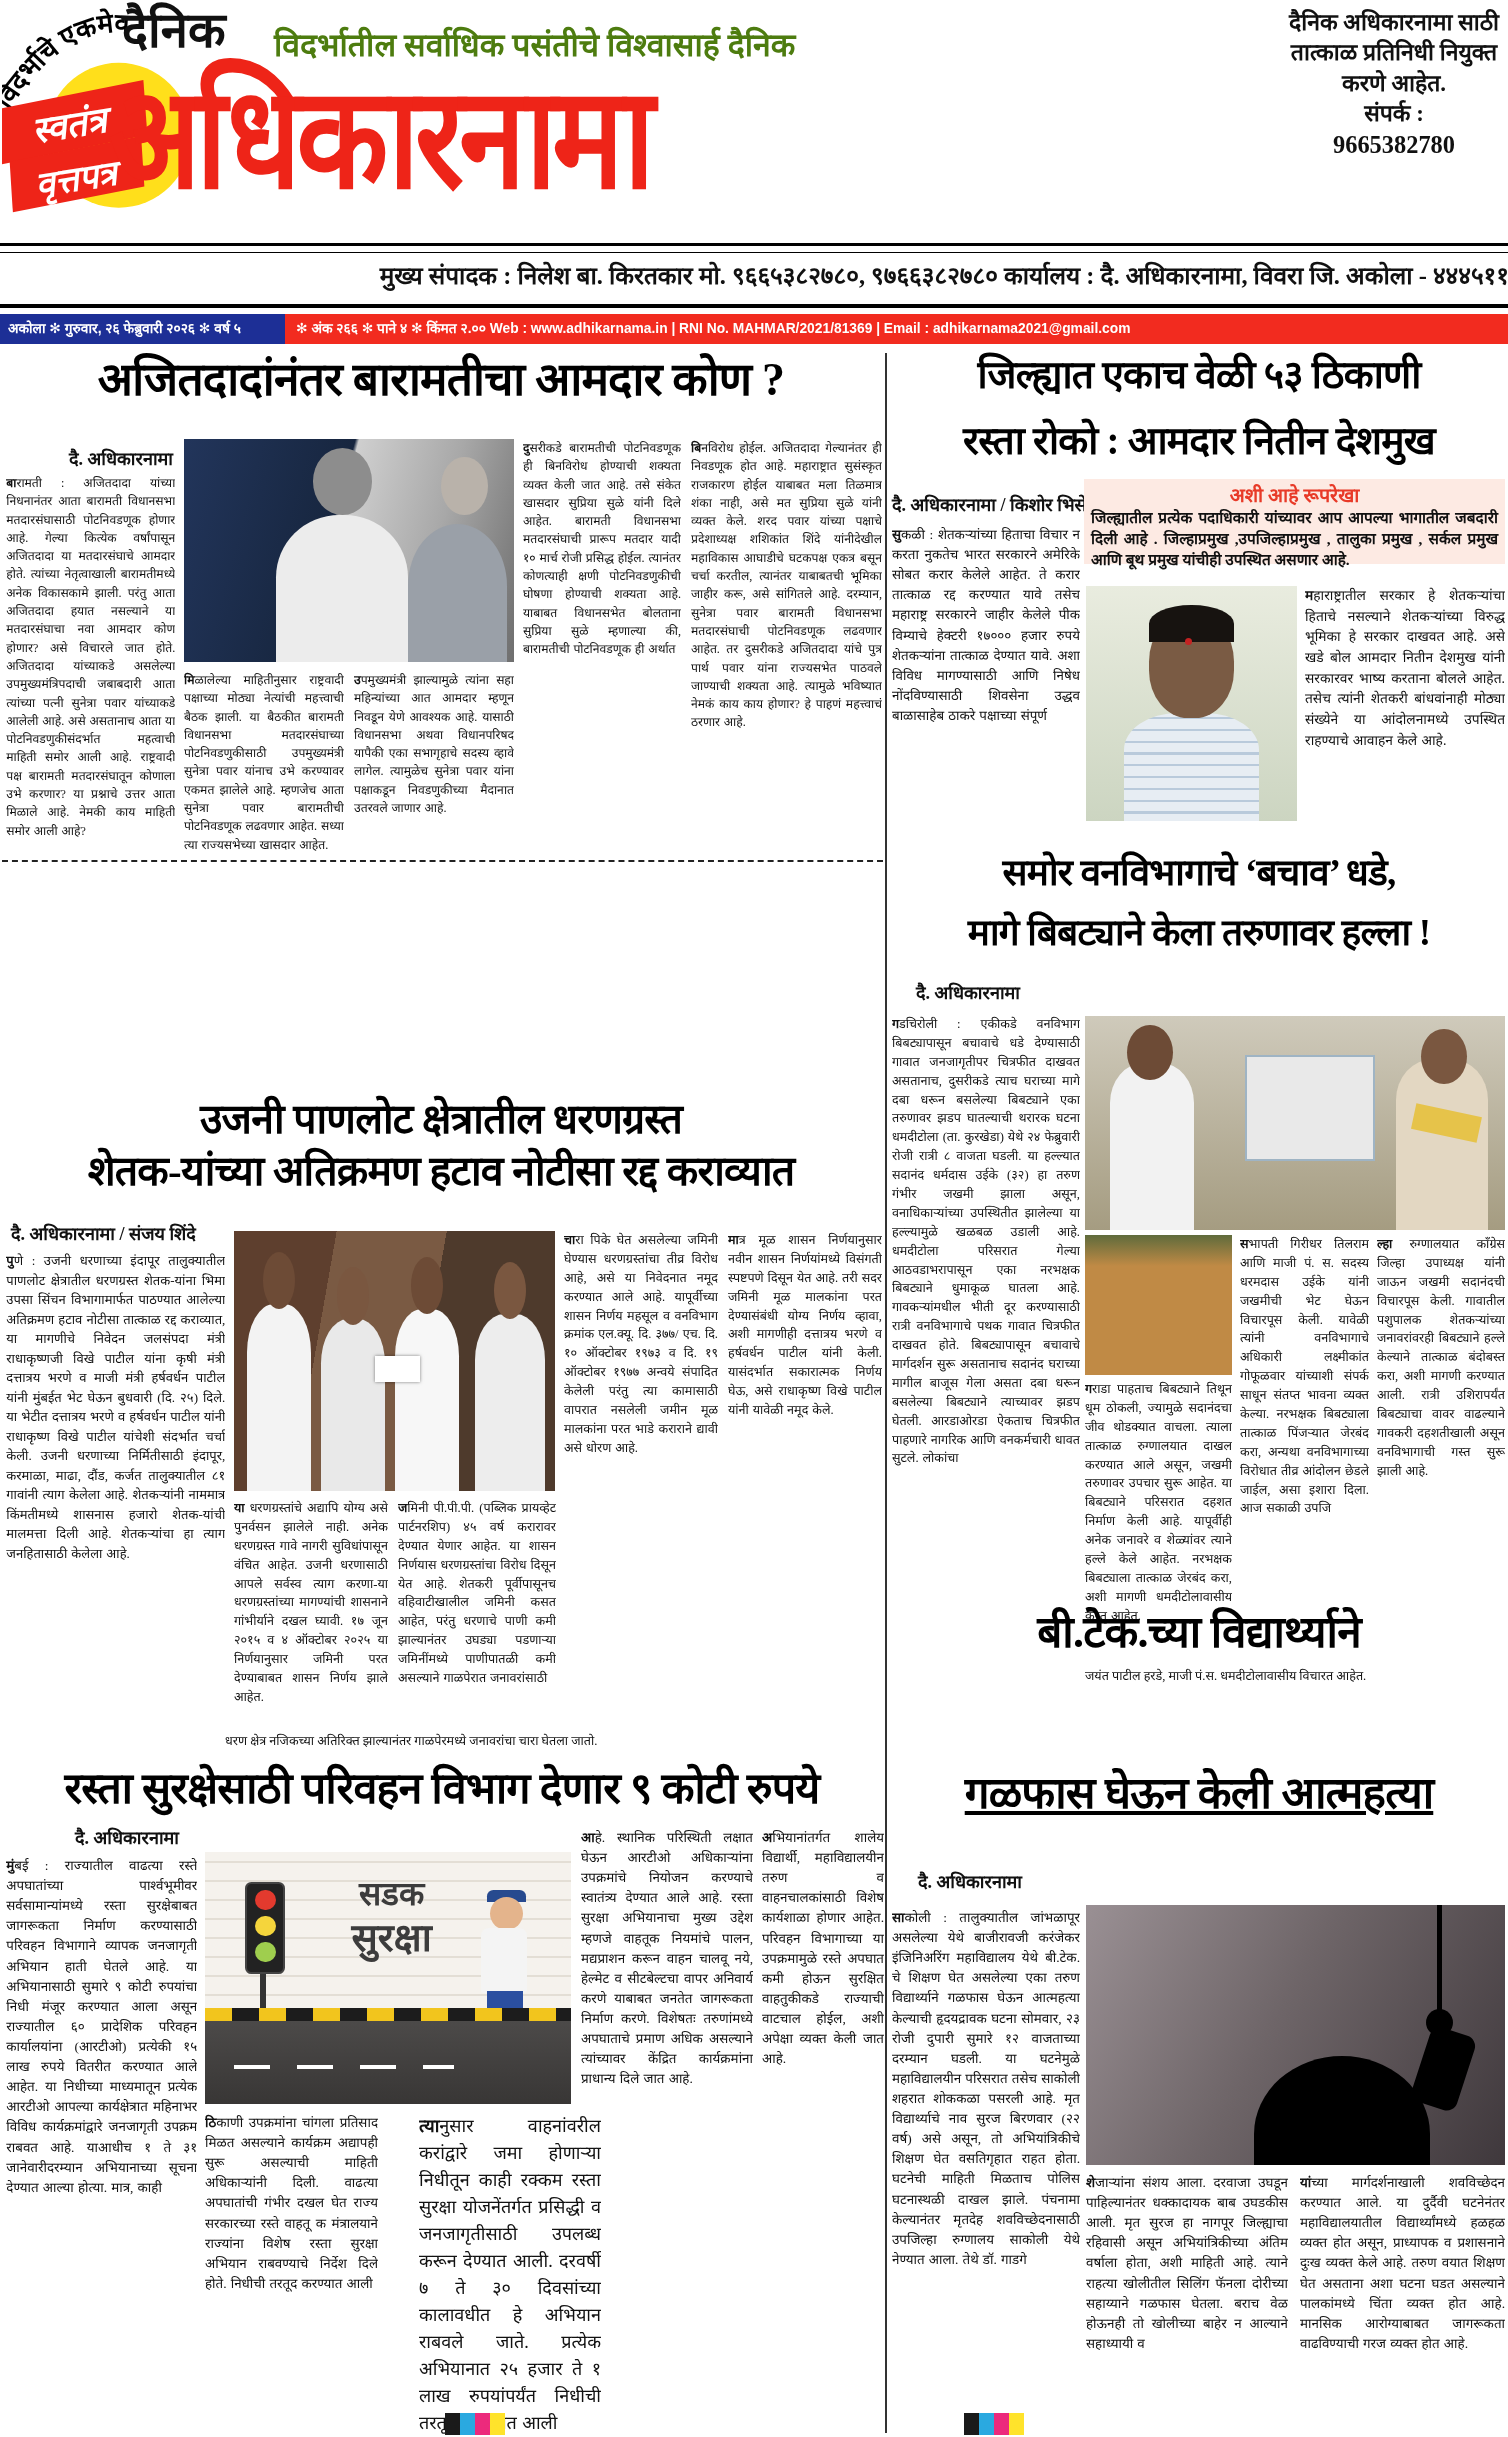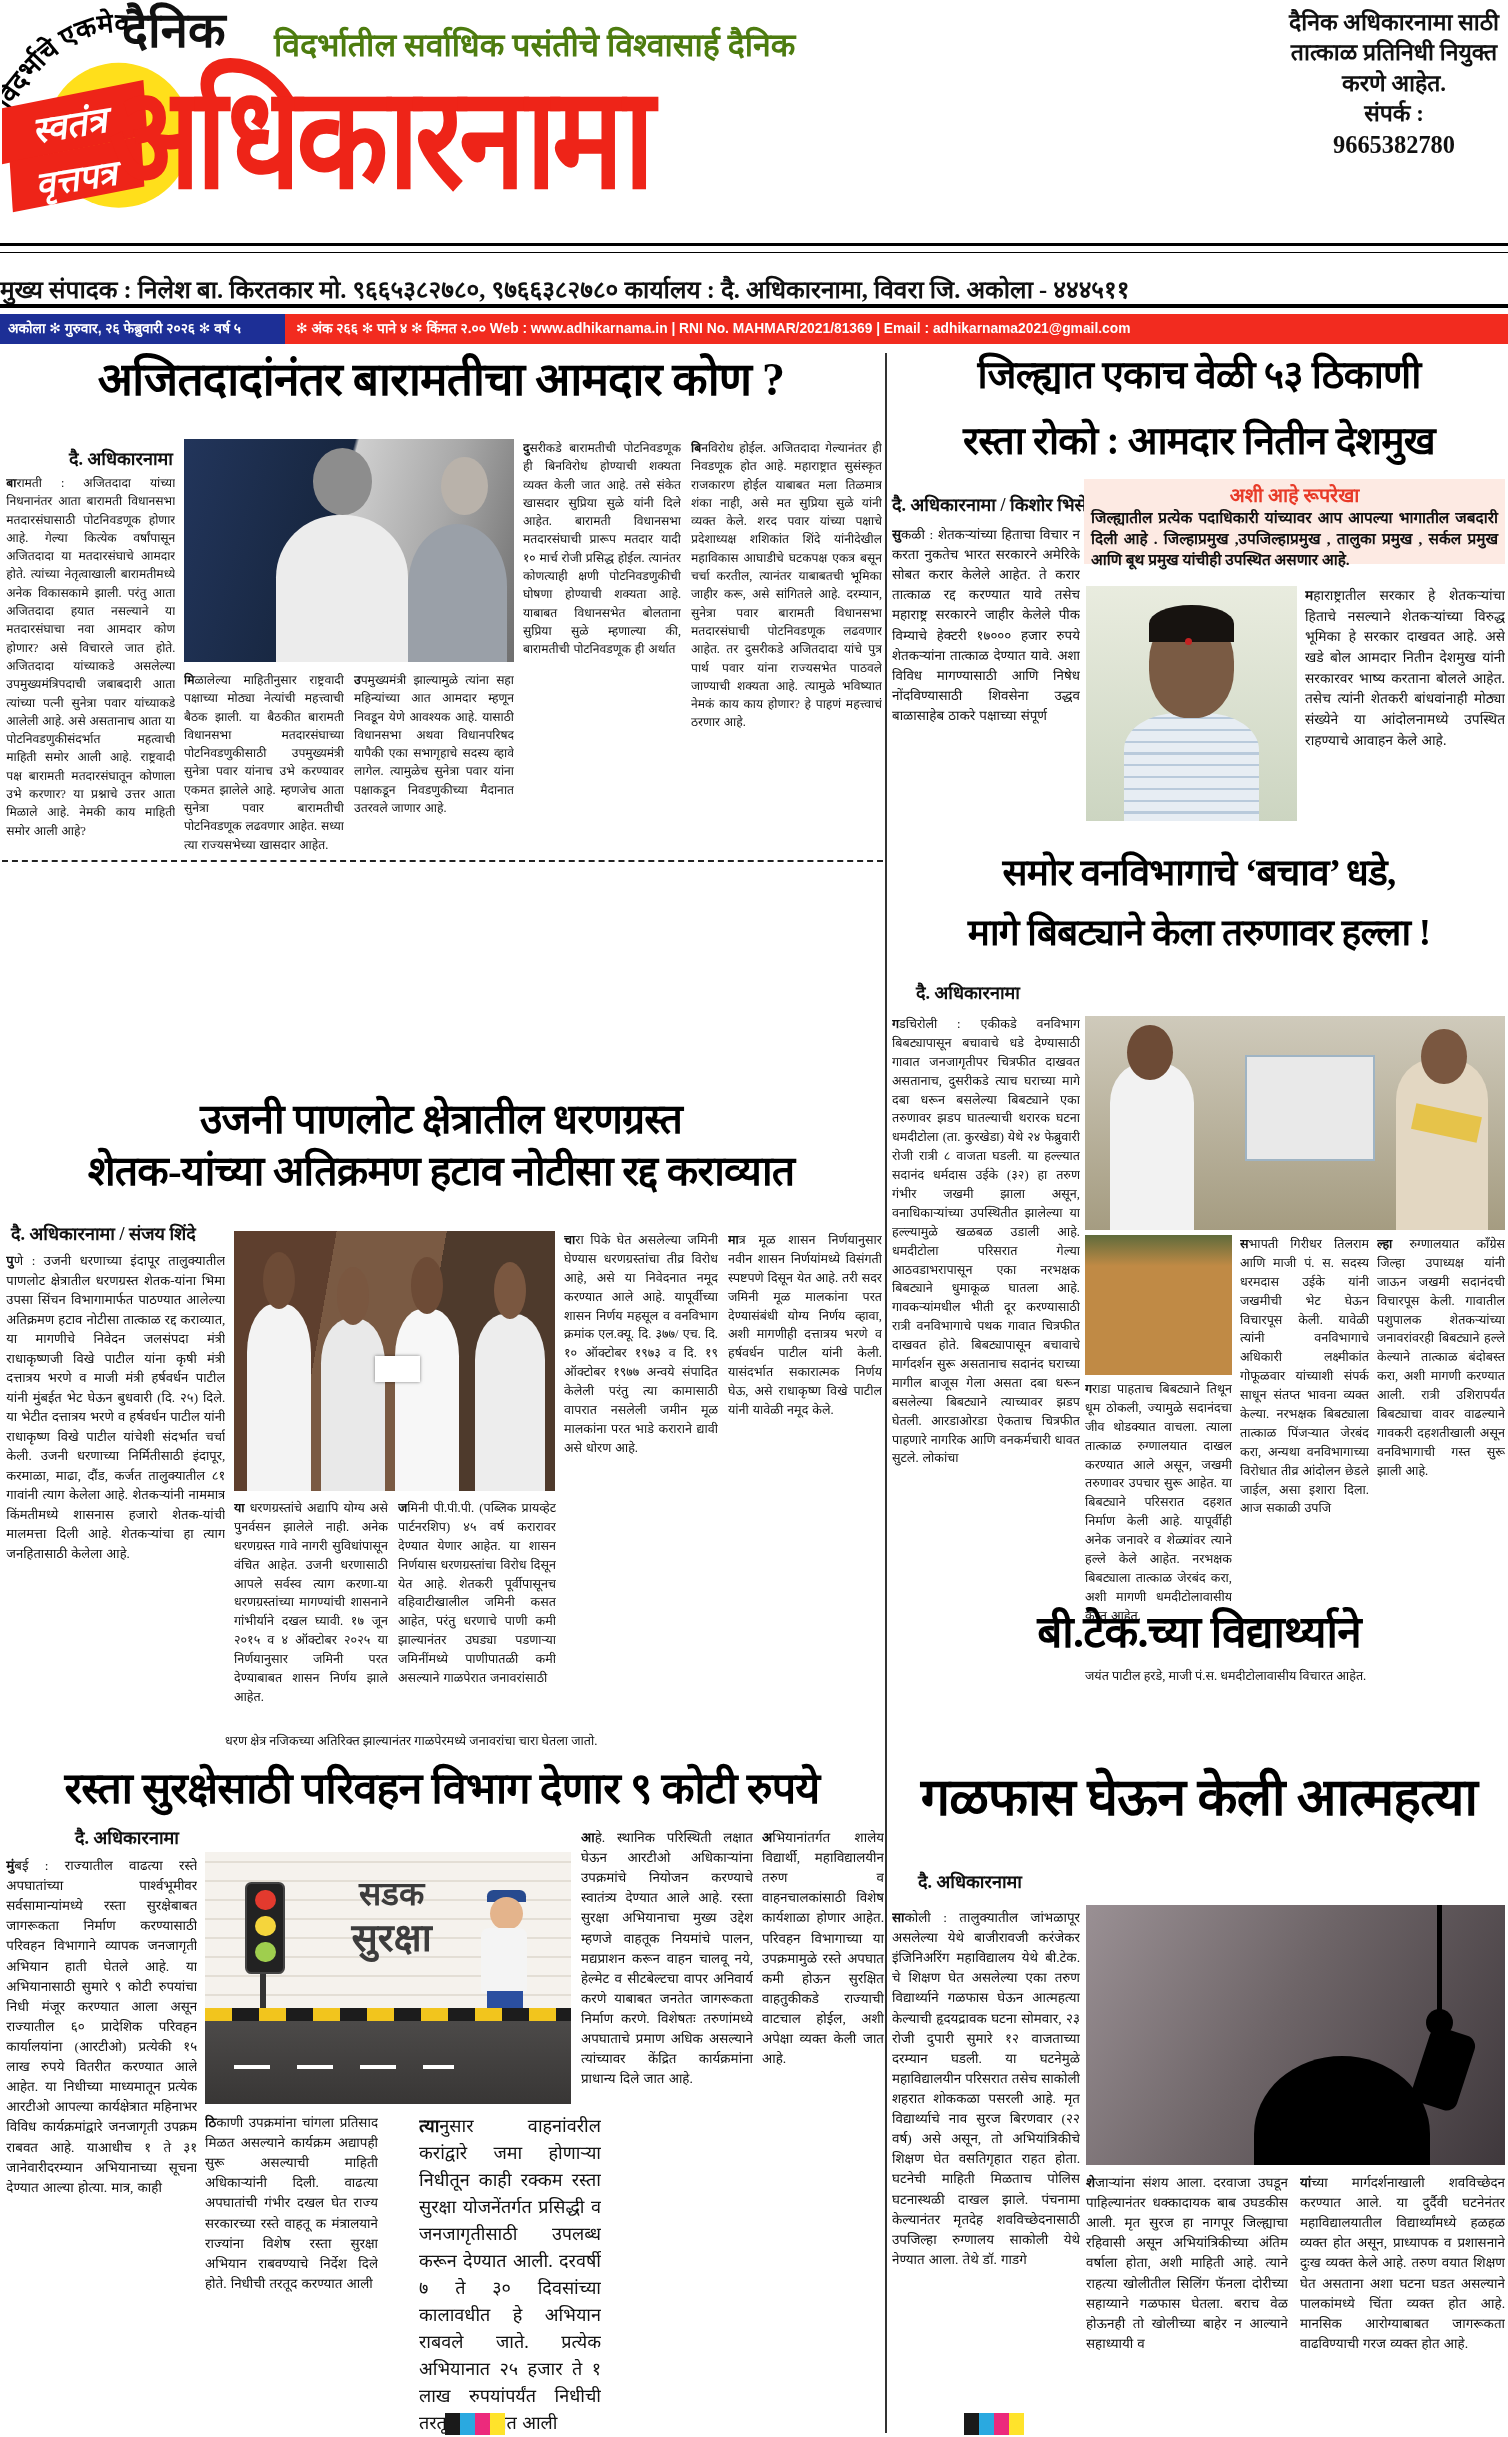--- a/index.html
+++ b/index.html
@@ -12,21 +12,21 @@
   .col::first-letter{font-weight:bold;}
   .photo{position:absolute;overflow:hidden;}
   .rule{position:absolute;background:#000;}
   .dashed{position:absolute;border-top:2.4px dashed #222;}
   
   .m-title{position:absolute;left:109px;top:69px;width:784px;font-size:120px;font-weight:bold;
            color:#ee2418;white-space:nowrap;letter-spacing:-4.7px;transform:scaleY(1.18);transform-origin:top left;line-height:1;}
   .m-dainik{position:absolute;left:122px;top:6.3px;font-size:49px;font-weight:bold;line-height:1;}
   .m-tagline{position:absolute;left:274px;top:22px;width:599px;font-size:32px;font-weight:bold;color:#4d7c0f;white-space:nowrap;}
   .m-contact{position:absolute;left:1283px;top:7.9px;width:222px;text-align:center;font-size:23px;font-weight:bold;line-height:1.32;}
-  .edit-line{position:absolute;left:0;top:272px;width:100%;text-align:left;font-size:24.4px;font-weight:bold;}
+  .edit-line{position:absolute;left:0;top:258px;width:100%;text-align:right;font-size:24.4px;font-weight:bold;}
   .datebar{position:absolute;top:314px;height:30px;color:#fff;font-weight:bold;
            font-family:"Liberation Sans","DejaVu Sans",sans-serif;font-size:13.8px;line-height:30px;white-space:nowrap;overflow:hidden;}
   .pinkbox{position:absolute;left:1084px;top:479px;width:421px;height:85px;background:#fdeae3;}
   .pinkbox .t{color:#e83a28;font-weight:bold;font-size:19.7px;text-align:center;margin-top:2.4px;}
   .pinkbox .b{font-size:15.4px;font-weight:600;line-height:1.35;padding:0 7px;text-align:justify;}
   .wideline{position:absolute;font-size:12.6px;white-space:nowrap;overflow:hidden;}
   
   .illo{background:#f4f1ec;}
   .brickwall{position:absolute;left:0;top:0;right:0;height:64%;
      background:repeating-linear-gradient(0deg,#f5f2ed 0 17.3px,#e3ded5 17.3px 19px);}
@@ -198,21 +198,21 @@
   <div class="road"></div>
   <div class="roadline"></div>
 </div>
 
 <div class="col" style="left:205px;top:2113px;width:173px;height:321px;font-size:13.4px;">ठिकाणी उपक्रमांना चांगला प्रतिसाद मिळत असल्याने कार्यक्रम अद्यापही सुरू असल्याची माहिती अधिकाऱ्यांनी दिली. वाढत्या अपघातांची गंभीर दखल घेत राज्य सरकारच्या रस्ते वाहतू क मंत्रालयाने राज्यांना विशेष रस्ता सुरक्षा अभियान राबवण्याचे निर्देश दिले होते. निधीची तरतूद करण्यात आली</div>
 <div class="col" style="left:407px;top:2113px;width:182px;height:321px;font-size:18px;margin-left:12px;">त्यानुसार वाहनांवरील करांद्वारे जमा होणाऱ्या निधीतून काही रक्कम रस्ता सुरक्षा योजनेंतर्गत प्रसिद्धी व जनजागृतीसाठी उपलब्ध करून देण्यात आली. दरवर्षी ७ ते ३० दिवसांच्या कालावधीत हे अभियान राबवले जाते. प्रत्येक अभियानात २५ हजार ते १ लाख रुपयांपर्यंत निधीची तरतूद करण्यात आली</div>
 <div class="col" style="left:581px;top:1828px;width:172px;height:607px;font-size:13.4px;">आहे. स्थानिक परिस्थिती लक्षात घेऊन आरटीओ अधिकाऱ्यांना उपक्रमांचे नियोजन करण्याचे स्वातंत्र्य देण्यात आले आहे. रस्ता सुरक्षा अभियानाचा मुख्य उद्देश म्हणजे वाहतूक नियमांचे पालन, मद्यप्राशन करून वाहन चालवू नये, हेल्मेट व सीटबेल्टचा वापर अनिवार्य करणे याबाबत जनतेत जागरूकता निर्माण करणे. विशेषतः तरुणांमध्ये अपघाताचे प्रमाण अधिक असल्याने त्यांच्यावर केंद्रित कार्यक्रमांना प्राधान्य दिले जात आहे.</div>
 <div class="col" style="left:762px;top:1828px;width:122px;height:607px;font-size:13.4px;">अभियानांतर्गत शालेय विद्यार्थी, महाविद्यालयीन तरुण व वाहनचालकांसाठी विशेष कार्यशाळा होणार आहेत. परिवहन विभागाच्या या उपक्रमामुळे रस्ते अपघात कमी होऊन सुरक्षित वाहतुकीकडे राज्याची वाटचाल होईल, अशी अपेक्षा व्यक्त केली जात आहे.</div>
 
 <div class="headline" style="left:889px;top:1610px;width:620px;font-size:44px;">बी.टेक.च्या विद्यार्थ्याने</div>
-<div class="headline" style="left:889px;top:1771px;width:620px;font-size:52px;">गळफास घेऊन केली आत्महत्या</div>
+<div class="headline" style="left:889px;top:1771px;width:620px;font-size:44px;text-decoration:underline;">गळफास घेऊन केली आत्महत्या</div>
 <div class="byline" style="left:918px;top:1869px;">दै. अधिकारनामा</div>
 
 <div class="col" style="left:892px;top:1908px;width:188px;height:529px;font-size:13.4px;">साकोली : तालुक्यातील जांभळापूर असलेल्या येथे बाजीरावजी करंजेकर इंजिनिअरिंग महाविद्यालय येथे बी.टेक. चे शिक्षण घेत असलेल्या एका तरुण विद्यार्थ्याने गळफास घेऊन आत्महत्या केल्याची हृदयद्रावक घटना सोमवार, २३ रोजी दुपारी सुमारे १२ वाजताच्या दरम्यान घडली. या घटनेमुळे महाविद्यालयीन परिसरात तसेच साकोली शहरात शोककळा पसरली आहे. मृत विद्यार्थ्याचे नाव सुरज बिरणवार (२२ वर्ष) असे असून, तो अभियांत्रिकीचे शिक्षण घेत वसतिगृहात राहत होता. घटनेची माहिती मिळताच पोलिस घटनास्थळी दाखल झाले. पंचनामा केल्यानंतर मृतदेह शवविच्छेदनासाठी उपजिल्हा रुग्णालय साकोली येथे नेण्यात आला. तेथे डॉ. गाडगे</div>
 
 <div class="photo" style="left:1086px;top:1905px;width:419px;height:260px;background:linear-gradient(120deg,#9a9094 0%,#6e6568 45%,#3f383c 100%);">
   <div class="abs" style="right:15%;top:0;width:5.5px;height:46%;background:#000;"></div>
   <div class="abs" style="right:12.5%;top:40%;width:27px;height:27px;background:#000;border-radius:50%;"></div>
   <div class="abs" style="right:9%;top:48%;width:47px;height:30%;background:#000;transform:rotate(18deg);border-radius:11px;"></div>
   <div class="abs" style="right:18%;bottom:-18%;width:42%;height:60%;background:#000;border-radius:50% 50% 0 0;"></div>
 </div>

